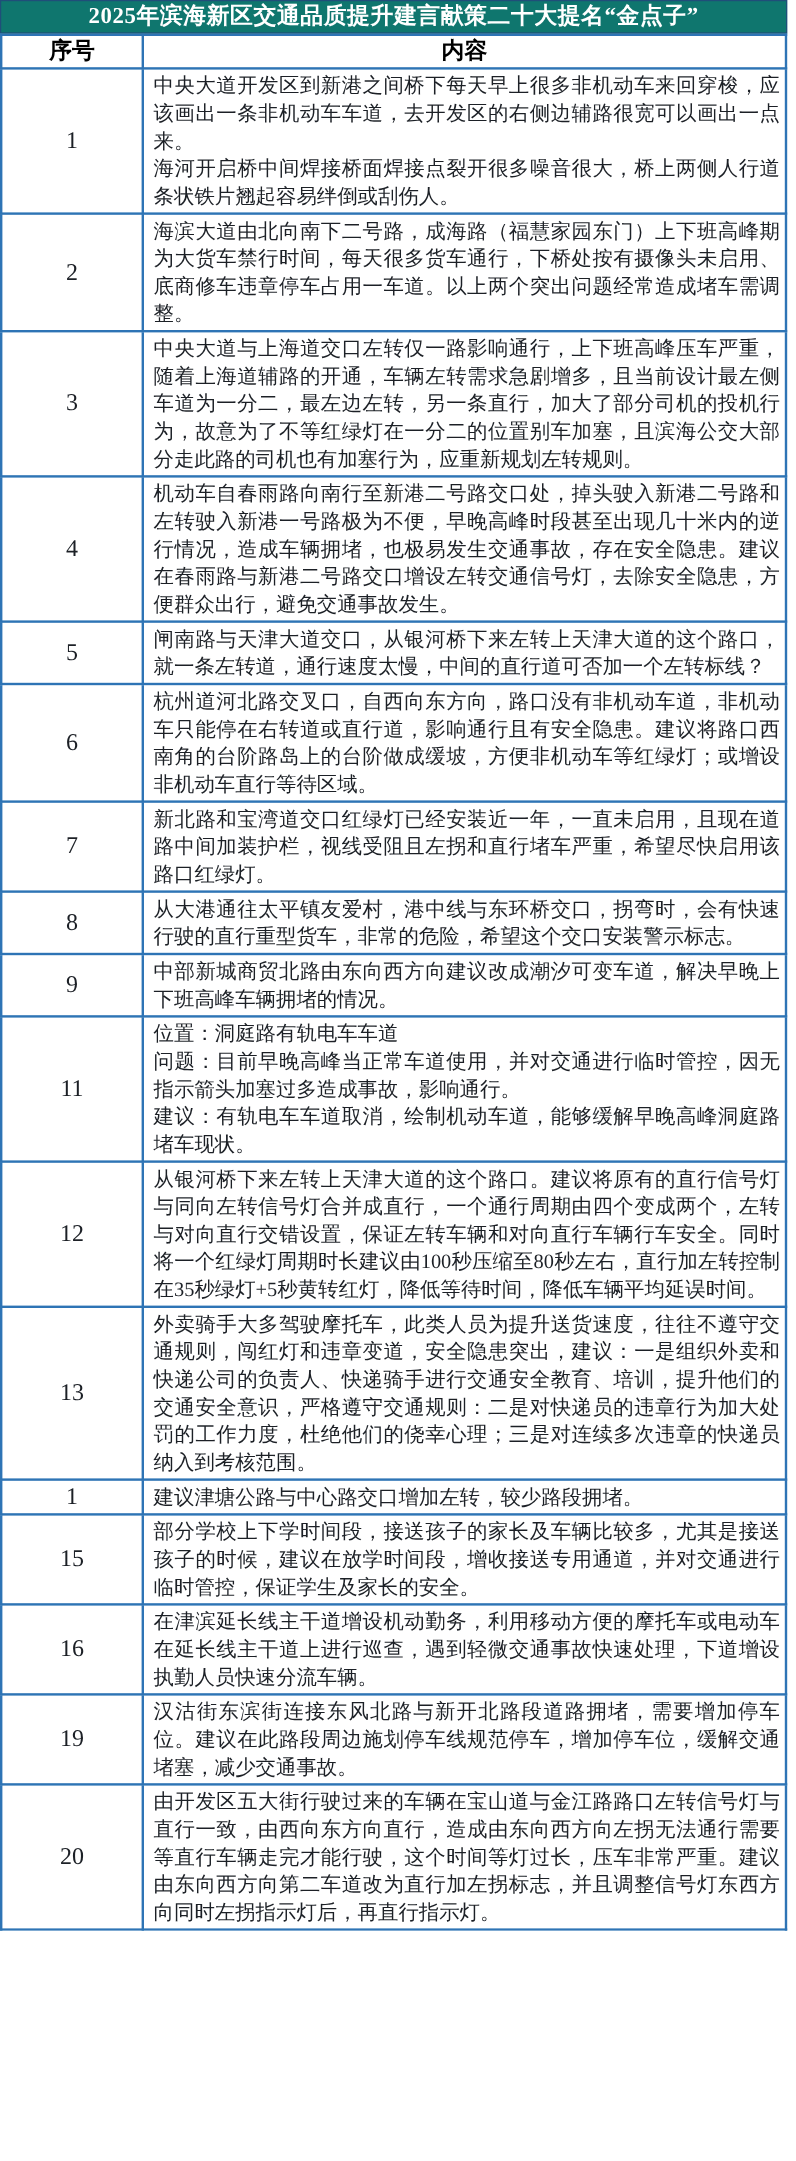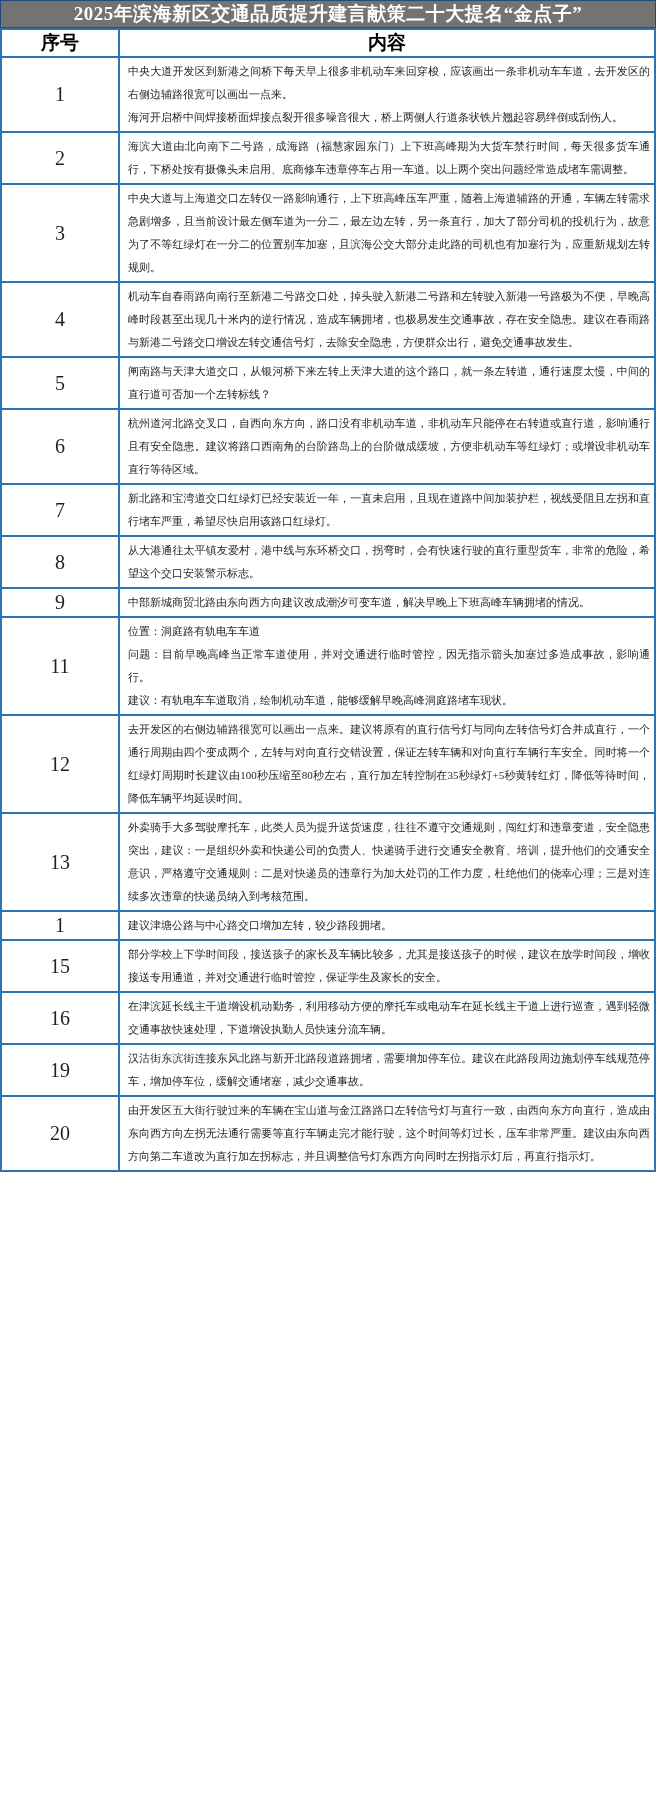--- a/index.html
+++ b/index.html
@@ -9,21 +9,21 @@
     width: 663px;
     font-family: "Liberation Serif", "DejaVu Serif", serif;
   }
   .page {
     width: 656px;
     box-sizing: border-box;
   }
   .title-bar {
     box-sizing: border-box;
     width: 100%;
-    background: #737373;
+    background: #0f766e;
     border: 1px solid #1F4E79;
     color: #ffffff;
     font-weight: bold;
     font-size: 19px;
     line-height: 26px;
     text-align: center;
     letter-spacing: 0.5px;
     white-space: nowrap;
     overflow: hidden;
   }
@@ -48,21 +48,21 @@
     line-height: 24px;
   }
   td.num {
     text-align: center;
     vertical-align: middle;
     font-size: 20px;
     color: #1C2026;
     padding: 0 2px;
   }
   td.content {
-    font-size: 11px;
+    font-size: 17px;
     line-height: 23px;
     color: #1C2026;
     padding: 2px 4px 2px 8px;
     text-align: justify;
     vertical-align: middle;
   }
   td.content p {
     margin: 0;
     word-break: break-all;
   }
@@ -155,21 +155,21 @@
     <td class="content">
             <p>位置：洞庭路有轨电车车道</p>
             <p>问题：目前早晚高峰当正常车道使用，并对交通进行临时管控，因无指示箭头加塞过多造成事故，影响通行。</p>
             <p>建议：有轨电车车道取消，绘制机动车道，能够缓解早晚高峰洞庭路堵车现状。</p>
           </td>
   </tr>
 
   <tr>
     <td class="num">12</td>
     <td class="content">
-            <p>去开发区的右侧边辅路很宽可以画出一点来。建议将原有的直行信号灯与同向左转信号灯合并成直行，一个通行周期由四个变成两个，左转与对向直行交错设置，保证左转车辆和对向直行车辆行车安全。同时将一个红绿灯周期时长建议由100秒压缩至80秒左右，直行加左转控制在35秒绿灯+5秒黄转红灯，降低等待时间，降低车辆平均延误时间。</p>
+            <p>从银河桥下来左转上天津大道的这个路口。建议将原有的直行信号灯与同向左转信号灯合并成直行，一个通行周期由四个变成两个，左转与对向直行交错设置，保证左转车辆和对向直行车辆行车安全。同时将一个红绿灯周期时长建议由100秒压缩至80秒左右，直行加左转控制在35秒绿灯+5秒黄转红灯，降低等待时间，降低车辆平均延误时间。</p>
           </td>
   </tr>
 
   <tr>
     <td class="num">13</td>
     <td class="content">
             <p>外卖骑手大多驾驶摩托车，此类人员为提升送货速度，往往不遵守交通规则，闯红灯和违章变道，安全隐患突出，建议：一是组织外卖和快递公司的负责人、快递骑手进行交通安全教育、培训，提升他们的交通安全意识，严格遵守交通规则：二是对快递员的违章行为加大处罚的工作力度，杜绝他们的侥幸心理；三是对连续多次违章的快递员纳入到考核范围。</p>
           </td>
   </tr>
 

